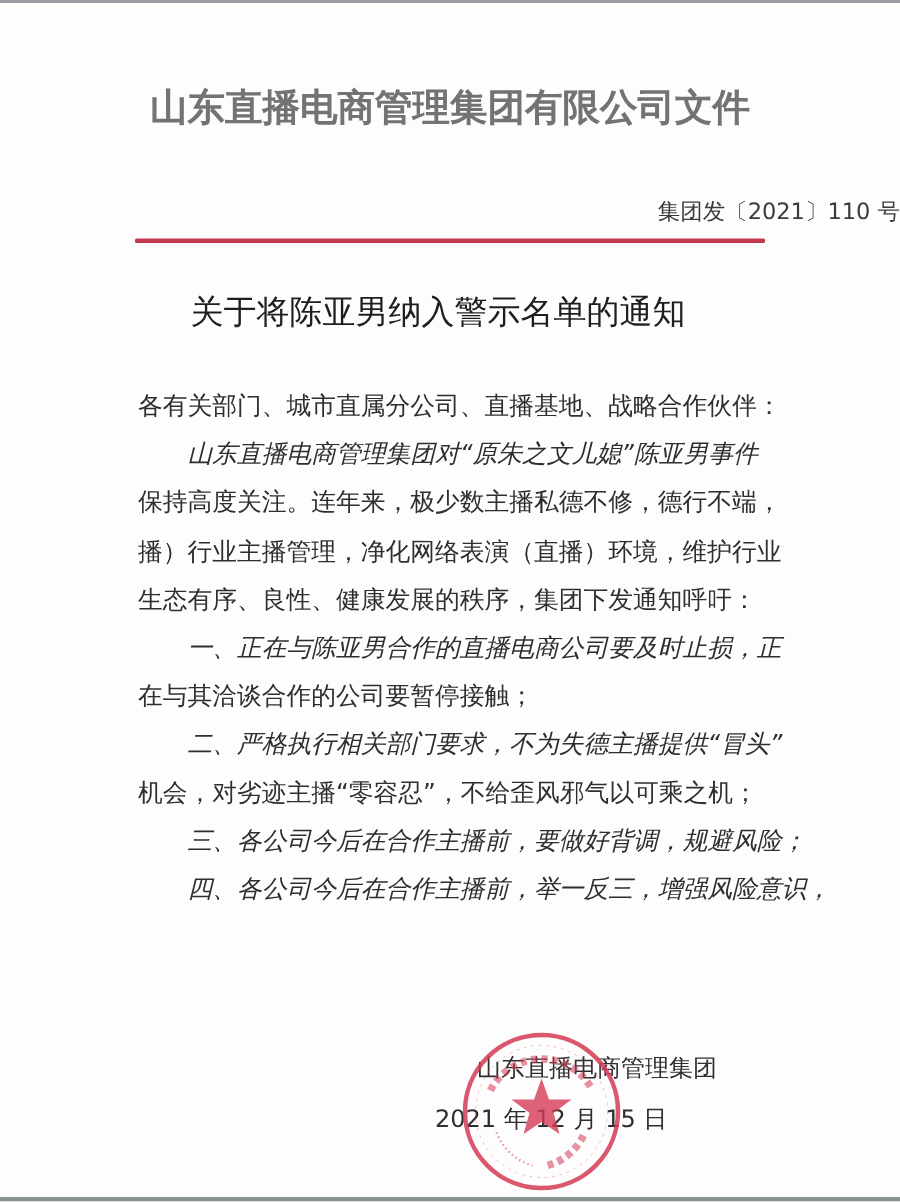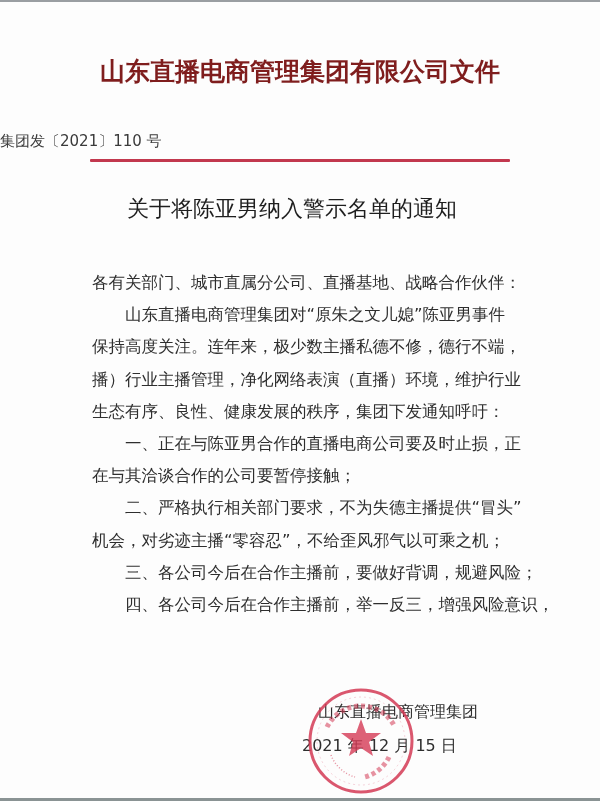--- a/index.html
+++ b/index.html
@@ -6,47 +6,47 @@
   body {
     width: 600px; height: 801px; position: relative; overflow: hidden;
     background: #fdfdfd;
     font-family: "DejaVu Sans", "Liberation Sans", sans-serif;
     color: #2b2b2b;
   }
   .top-edge { position: absolute; left: 0; top: 0; width: 600px; height: 2px; background: #9a9ea2; }
   .bottom-edge { position: absolute; left: 0; bottom: 0; width: 600px; height: 3px; background: #8a9394; }
   .doc-header {
     position: absolute; left: 0; top: 52px; width: 600px; text-align: center;
-    color: #7f1d1d; font-weight: bold; font-size: 25px; letter-spacing: 0px;
+    color: #737373; font-weight: bold; font-size: 25px; letter-spacing: 0px;
     line-height: 40px;
   }
   .doc-number {
-    position: absolute; left: 0; top: 131px; width: 600px; text-align: left;
+    position: absolute; left: 0; top: 131px; width: 600px; text-align: right;
     font-size: 15px; color: #3a3a3a; line-height: 20px;
   }
   .red-rule {
     position: absolute; left: 90px; top: 159px; width: 420px; height: 3px;
     background: #c2384e; border-radius: 1px;
   }
   .doc-title {
     position: absolute; left: 0; top: 193px; width: 584px; text-align: center;
     font-size: 22px; color: #1e1e1e; line-height: 32px;
   }
   .body {
     position: absolute; left: 92px; top: 255px; width: 420px;
-    font-size: 16.5px; line-height: 32.2px; color: #2e2e2e; margin-top: 12px;
+    font-size: 16.5px; line-height: 32.2px; color: #2e2e2e;
   }
   .line { white-space: nowrap; height: 32.2px; }
-  .indent { padding-left: 33px; }
+  .indent { padding-left: 33px; font-style: italic; }
   .signature {
     position: absolute; left: 258px; top: 696px; width: 220px; text-align: right;
     font-size: 16px; line-height: 32px; color: #2e2e2e;
   }
   .date {
-    position: absolute; left: 290px; top: 730px; font-size: 16px; line-height: 32px; color: #2e2e2e; margin-left: 12px;
+    position: absolute; left: 290px; top: 730px; font-size: 16px; line-height: 32px; color: #2e2e2e;
   }
   .stamp {
     position: absolute; left: 307px; top: 687px; width: 108px; height: 108px;
     pointer-events: none;
   }
 </style>
 </head>
 <body>
 
 <div class="top-edge"></div>

